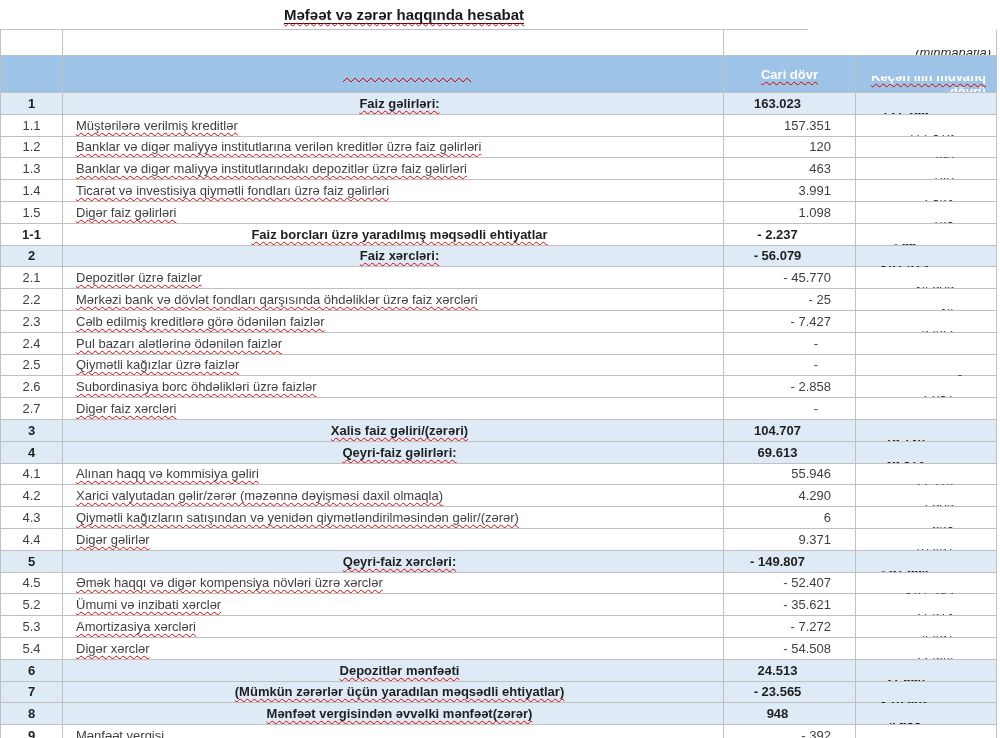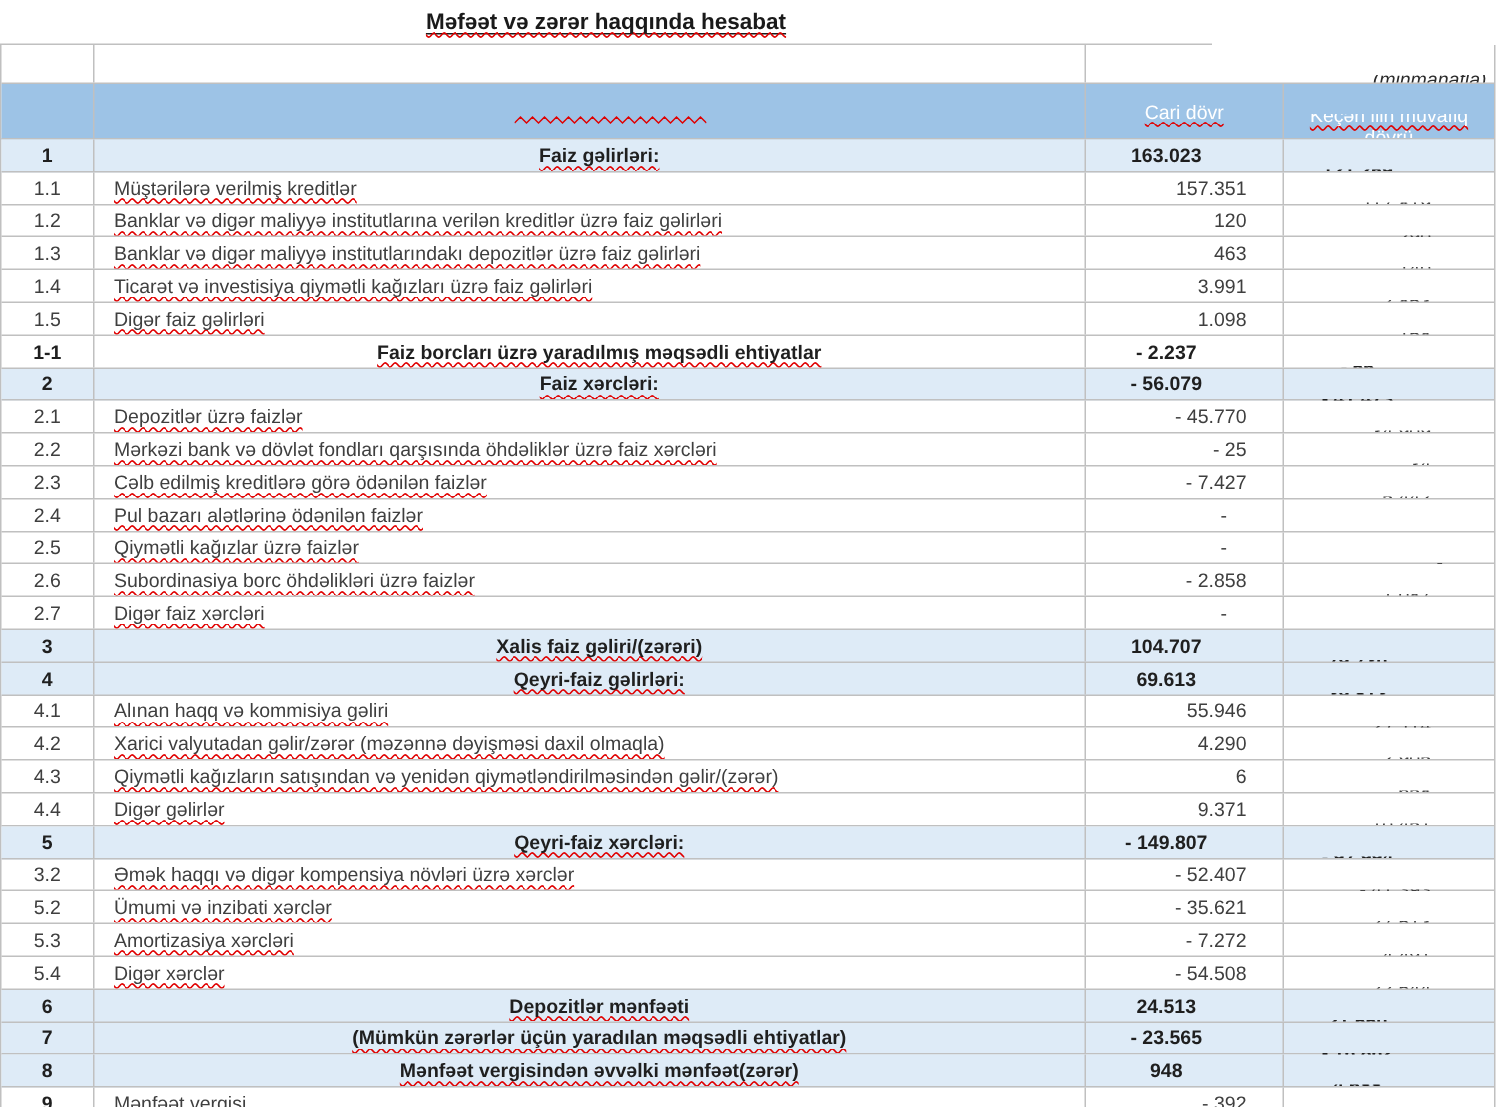--- a/index.html
+++ b/index.html
@@ -44,21 +44,21 @@
   .c:last-child{border-right:none;margin-top:20px;}
   
   .note-row{
     display:grid;grid-template-columns:62px 661px 1fr;
     height:25px;border-bottom:1px solid var(--border);
   }
   .note-cell{justify-content:flex-end;padding-right:5px;font-style:italic;color:#2b2b2b;}
   
   .header-row{
     height:36px;background:var(--header-bg);color:var(--header-text);
-    border-bottom:1px solid var(--border);text-align:center;line-height:15px;
+    border-bottom:1px solid var(--border);text-align:right;line-height:15px;font-weight:bold;
   }
   .header-row .c{justify-content:center;}
   .hb{position:relative;}
   .ghost{position:absolute;left:280px;bottom:9px;}
   
   .row{height:20.8px;border-bottom:1px solid var(--border);}
   .row:last-child{border-bottom:none;}
   .row.hl{background:var(--highlight-bg);}
   .col-num{justify-content:center;}
   .col-label{padding-left:13px;}
@@ -138,21 +138,21 @@
     <div class="c col-label">
             <span class="sq label-text">Banklar və digər maliyyə institutlarındakı depozitlər üzrə faiz gəlirləri</span>
           </div>
     <div class="c col-cur">463</div>
     <div class="c col-prev">140</div>
   </div>
 
   <div class="grid4 row">
     <div class="c col-num">1.4</div>
     <div class="c col-label">
-            <span class="sq label-text">Ticarət və investisiya qiymətli kağızları üzrə faiz gəlirləri</span>
+            <span class="sq label-text">Ticarət və investisiya qiymətli fondları üzrə faiz gəlirləri</span>
           </div>
     <div class="c col-cur">3.991</div>
     <div class="c col-prev">2.853</div>
   </div>
 
   <div class="grid4 row">
     <div class="c col-num">1.5</div>
     <div class="c col-label">
             <span class="sq label-text">Digər faiz gəlirləri</span>
           </div>
@@ -298,21 +298,21 @@
   <div class="grid4 row hl bold numbold">
     <div class="c col-num">5</div>
     <div class="c col-label">
             <span class="sq label-text">Qeyri-faiz xərcləri:</span>
           </div>
     <div class="c col-cur">- 149.807</div>
     <div class="c col-prev">- 97.994</div>
   </div>
 
   <div class="grid4 row">
-    <div class="c col-num">3.2</div>
+    <div class="c col-num">4.5</div>
     <div class="c col-label">
             <span class="sq label-text">Əmək haqqı və digər kompensiya növləri üzrə xərclər</span>
           </div>
     <div class="c col-cur">- 52.407</div>
     <div class="c col-prev">- 41.393</div>
   </div>
 
   <div class="grid4 row">
     <div class="c col-num">5.2</div>
     <div class="c col-label">

